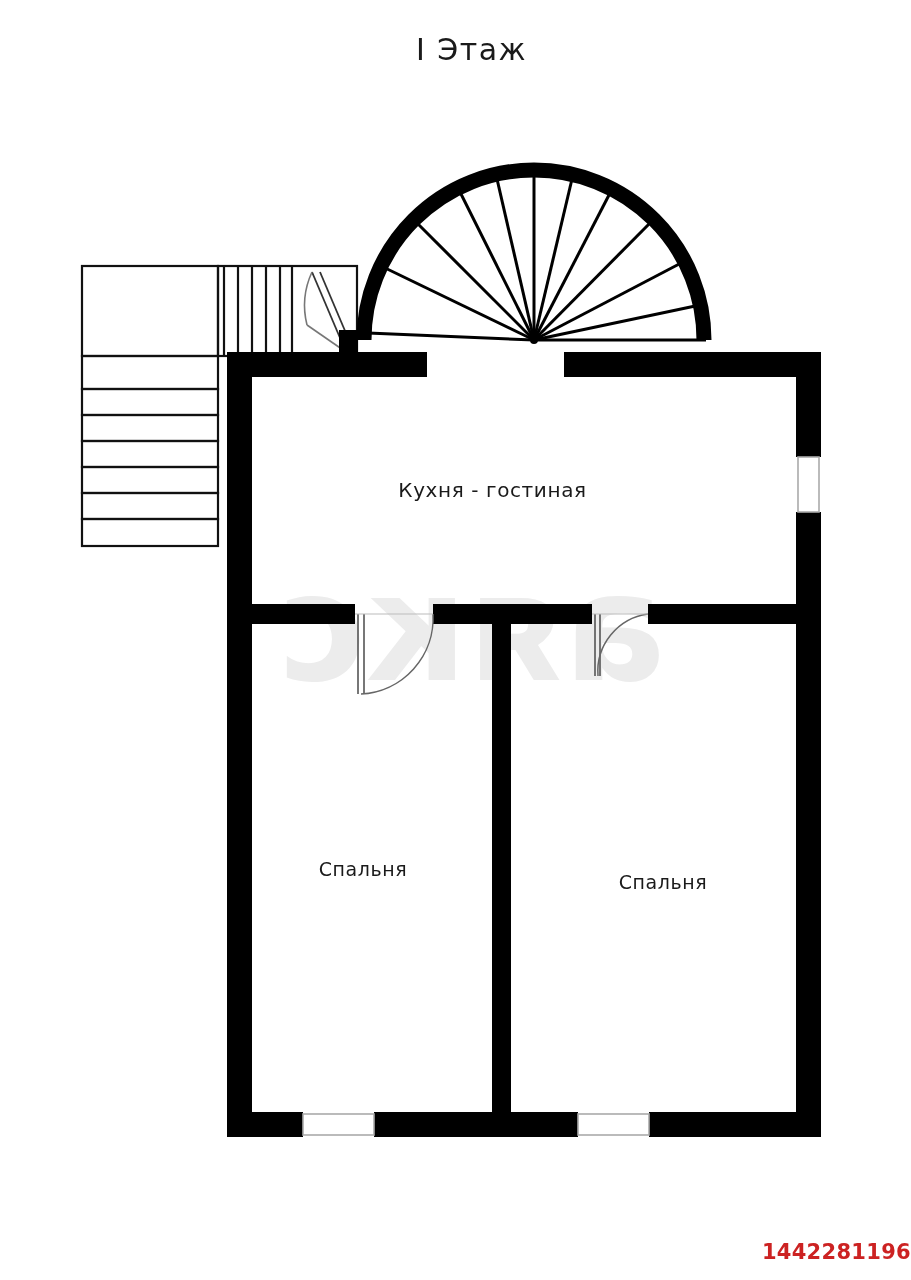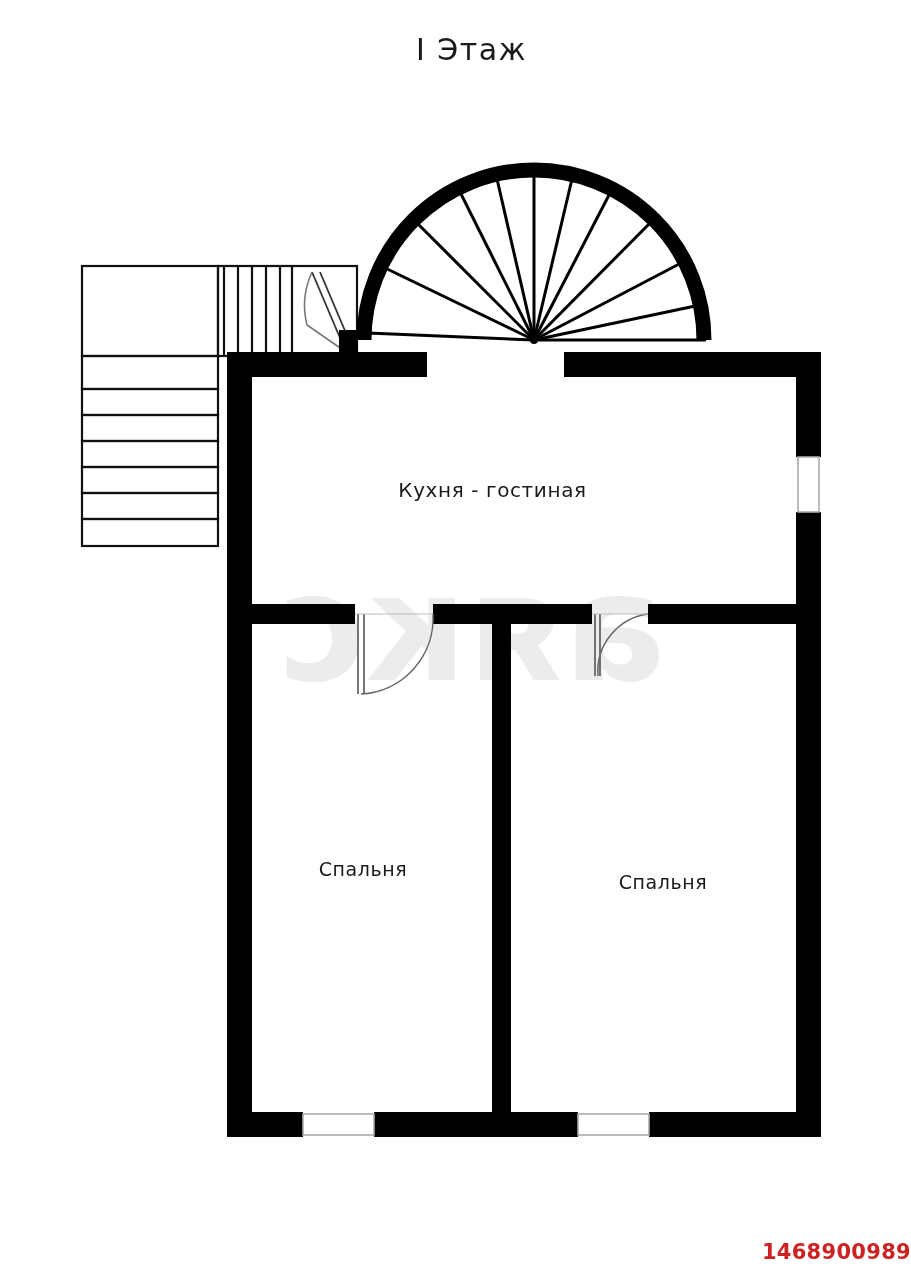--- a/index.html
+++ b/index.html
@@ -208,15 +208,15 @@
     </g>
 
   </svg>
 
   <div class="room-label kitchen">Кухня - гостиная</div>
 
   <div class="room-label bed-left">Спальня</div>
 
   <div class="room-label bed-right">Спальня</div>
 
-  <div class="listing-id">1468900989</div>
+  <div class="listing-id">1442281196</div>
 
 </div>
 
 </body></html>

